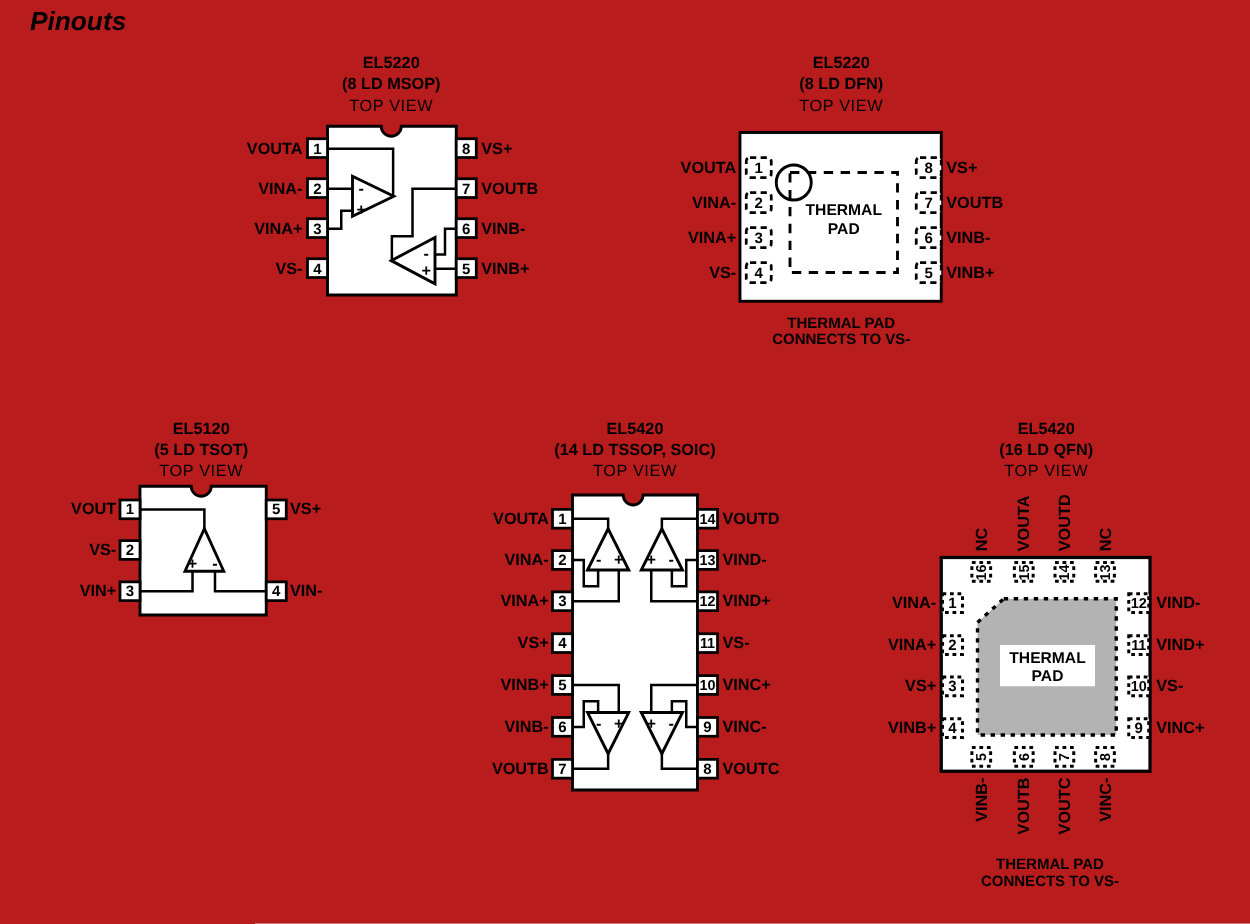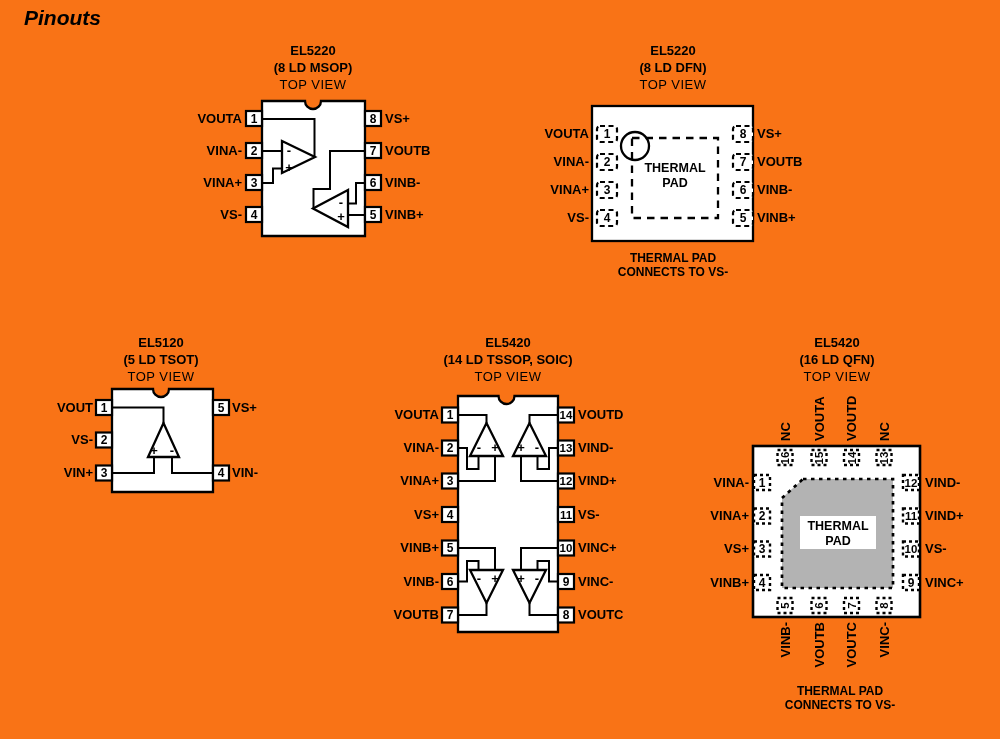--- a/index.html
+++ b/index.html
@@ -1,16 +1,16 @@
 <!DOCTYPE html>
 <html><head>
 <meta charset="utf-8">
 <style>
   html,body{margin:0;padding:0;background:#fff;}
-  .page{position:relative;width:1000px;height:739px;background:#f97316;overflow:hidden;
+  .page{position:relative;width:1000px;height:739px;background:#b91c1c;overflow:hidden;
         font-family:"Liberation Sans",sans-serif;}
   .page-title{position:absolute;left:24px;top:6px;margin:0;font-size:21px;font-weight:bold;
               font-style:italic;color:#000;font-family:"Liberation Sans",sans-serif;}
   svg{position:absolute;left:0;top:0;}
   svg text{font-family:"Liberation Sans",sans-serif;fill:#000;}
   .ttl{font-size:13px;font-weight:bold;text-anchor:middle;}
   .vw{font-size:13px;text-anchor:middle;letter-spacing:.5px;}
   .lbE{font-size:13px;font-weight:bold;text-anchor:end;}
   .lbS{font-size:13px;font-weight:bold;text-anchor:start;}
   .lbR{font-size:13px;font-weight:bold;text-anchor:start;}

